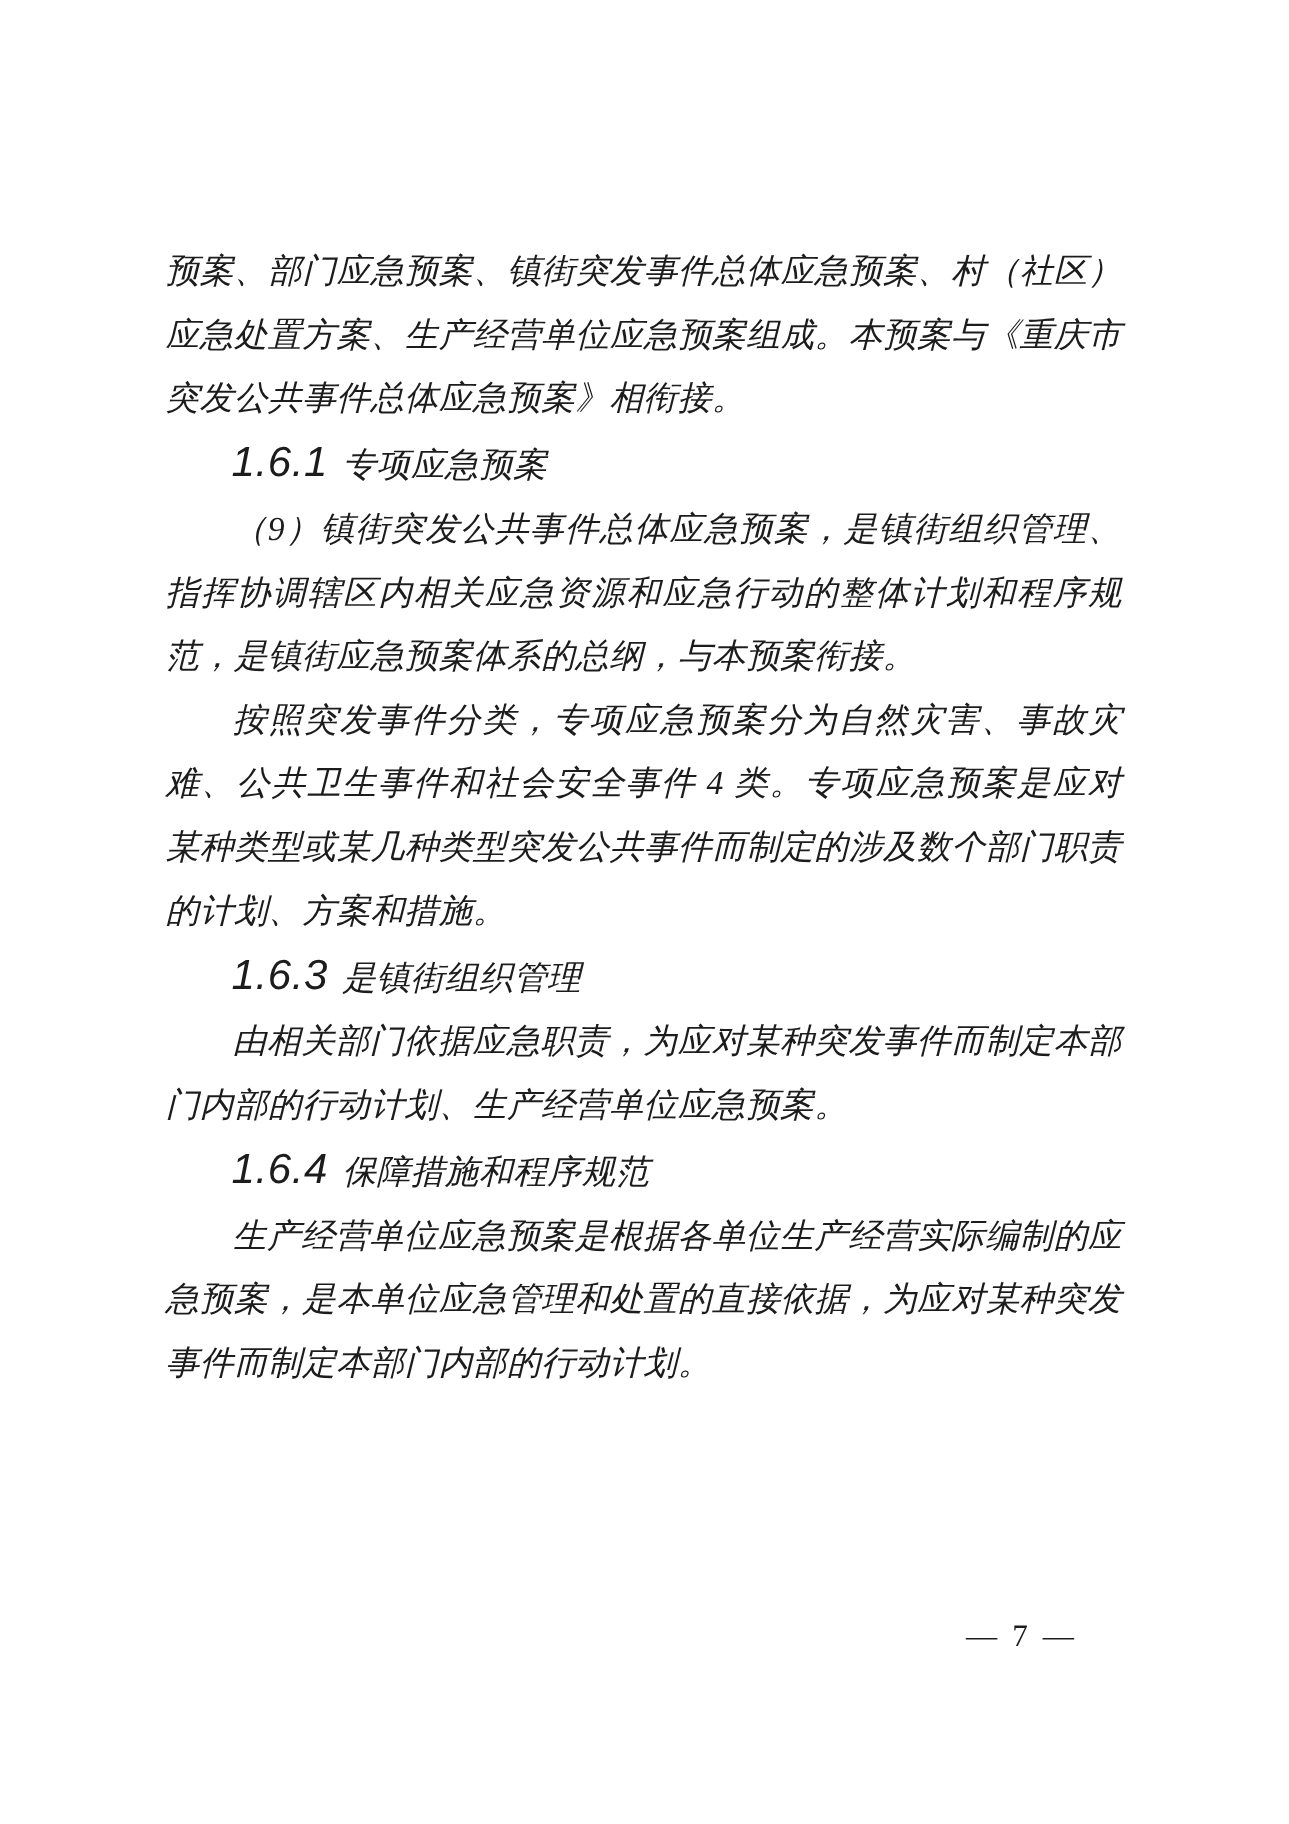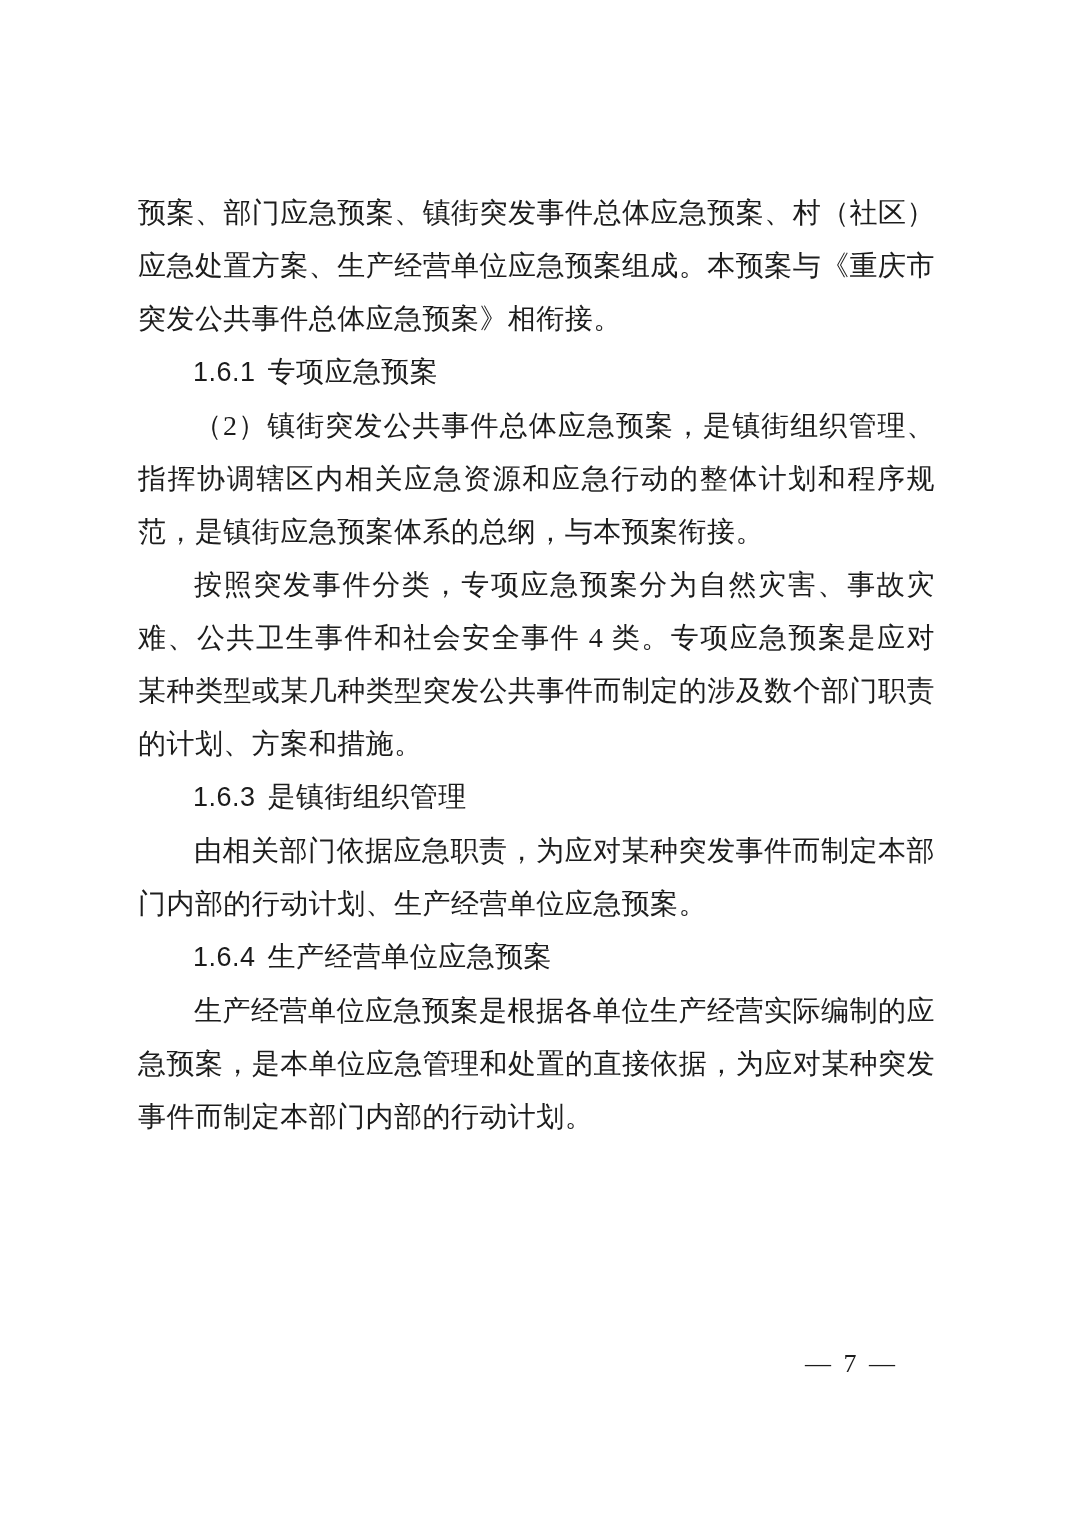--- a/index.html
+++ b/index.html
@@ -13,45 +13,46 @@
     height: 1520px;
     margin: 0 auto;
     background: #ffffff;
     color: #1c1c1c;
     font-family: "Liberation Serif", "DejaVu Serif", serif;
     overflow: hidden;
   }
   .content {
     position: absolute;
     left: 138px;
-    top: 186px;
+    top: 200px;
     width: 797px;
     font-size: 28px;
     line-height: 53px;
     letter-spacing: 0.45px;
     text-align: justify;
     text-align-last: left;
+    font-style: italic;
   }
   .content p {
     margin: 0;
     padding: 0;
   }
   p.body-para {
     text-indent: 56px;
   }
   p.body-para.no-indent {
     text-indent: 0;
   }
   p.heading-para {
     text-indent: 55px;
     white-space: nowrap;
   }
   .hnum {
     font-family: "Liberation Sans", "DejaVu Sans", sans-serif;
-    font-size: 27px;
+    font-size: 35px;
     letter-spacing: 0.5px;
     margin-right: 12px;
   }
   .page-footer {
     position: absolute;
     top: 1344px;
     right: 176px;
     font-size: 26px;
     line-height: 40px;
     letter-spacing: 3px;
@@ -64,30 +65,30 @@
 
 <div class="page">
 
   <div class="content">
 
     <p class="body-para no-indent">预案、部门应急预案、镇街突发事件总体应急预案、村（社区）应急处置方案、生产经营单位应急预案组成。本预案与《重庆市突发公共事件总体应急预案》相衔接。</p>
 
     <p class="heading-para"><span class="hnum">1.6.1</span><span>专项应急预案</span></p>
 
 
-    <p class="body-para">（2）镇街突发公共事件总体应急预案，是镇街组织管理、指挥协调辖区内相关应急资源和应急行动的整体计划和程序规范，是镇街应急预案体系的总纲，与本预案衔接。</p>
+    <p class="body-para">（9）镇街突发公共事件总体应急预案，是镇街组织管理、指挥协调辖区内相关应急资源和应急行动的整体计划和程序规范，是镇街应急预案体系的总纲，与本预案衔接。</p>
 
 
     <p class="body-para">按照突发事件分类，专项应急预案分为自然灾害、事故灾难、公共卫生事件和社会安全事件 4 类。专项应急预案是应对某种类型或某几种类型突发公共事件而制定的涉及数个部门职责的计划、方案和措施。</p>
 
     <p class="heading-para"><span class="hnum">1.6.3</span><span>是镇街组织管理</span></p>
 
     <p class="body-para">由相关部门依据应急职责，为应对某种突发事件而制定本部门内部的行动计划、生产经营单位应急预案。</p>
 
-    <p class="heading-para"><span class="hnum">1.6.4</span><span>生产经营单位应急预案</span></p>
+    <p class="heading-para"><span class="hnum">1.6.4</span><span>保障措施和程序规范</span></p>
 
     <p class="body-para">生产经营单位应急预案是根据各单位生产经营实际编制的应急预案，是本单位应急管理和处置的直接依据，为应对某种突发事件而制定本部门内部的行动计划。</p>
 
   </div>
 
   <div class="page-footer">— 7 —</div>
 
 </div>
 
 </body></html>

